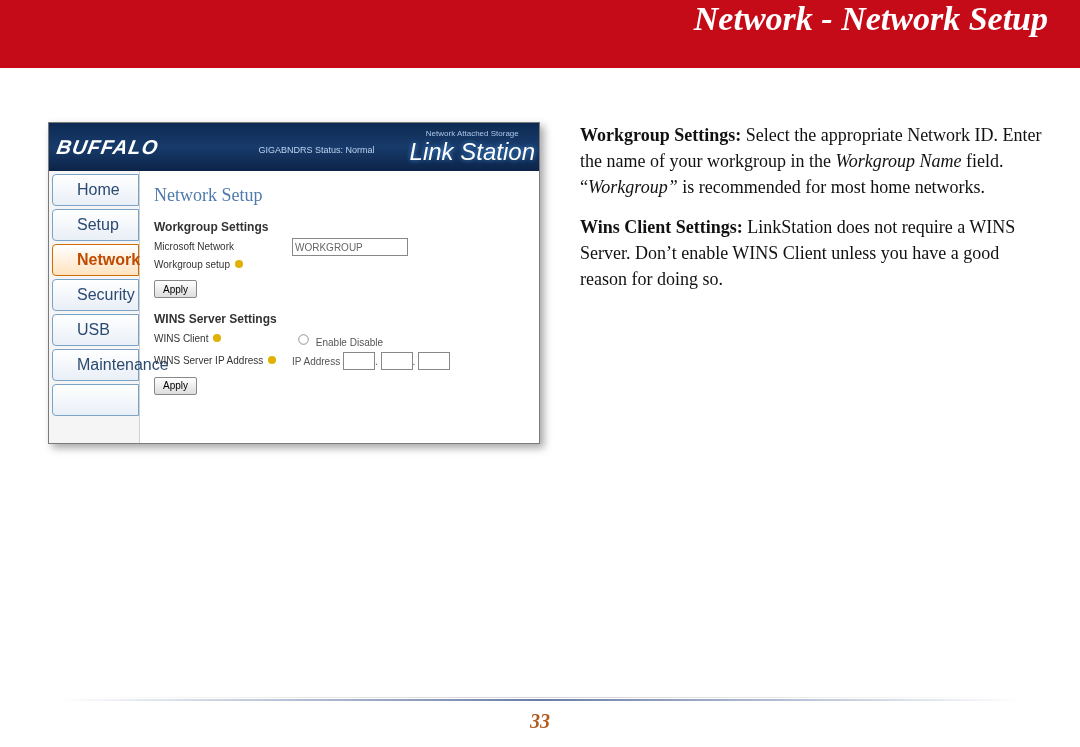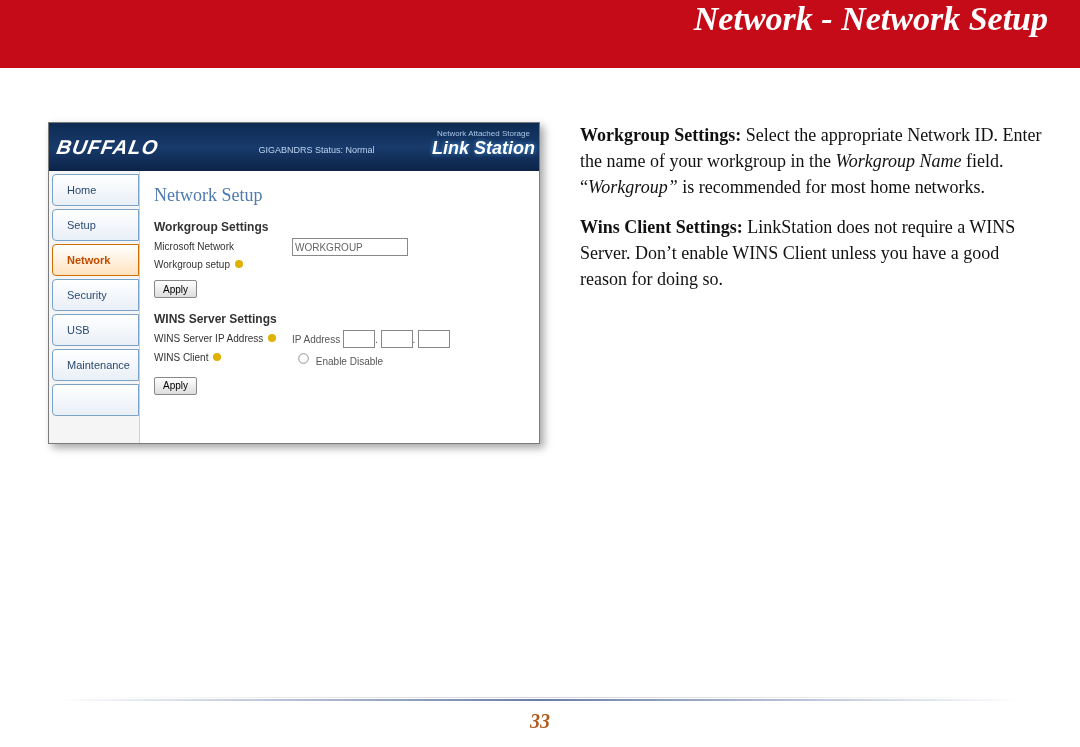--- a/index.html
+++ b/index.html
@@ -57,35 +57,35 @@
     font-weight:900; font-style:italic; font-size:20px; letter-spacing:1px;
     color:#fff; padding-left:8px;
     transform: skewX(-10deg);
   }
   .brand-stat { font-size:9px; color:#bcd3ef; margin-left:100px; margin-top:6px; }
   .linkstation {
     position:absolute; right:4px; top:6px; text-align:center;
   }
   .linkstation .small { font-size:8px; color:#a9c6e9; display:block; }
   .linkstation .big {
-    font-size:18px; font-weight:bold; font-style:italic; color:#fff;
+    font-size:24px; font-weight:normal; font-style:italic; color:#fff;
     text-shadow: 0 0 4px #4ca3ff, 0 0 2px #000;
     margin-top: 6px;
   }
 
   .shot-body {
     flex:1; display:flex; background:#fff;
   }
 
   
   .sidebar { width:90px; background:#f5f5f5; border-right:1px solid #d0d0d0; }
   .tab {
     height:30px; display:flex; align-items:center; justify-content:flex-start;
-    padding-left:14px;
-    font-size:11px;
+    padding-left:24px;
+    font-size:16px;
     border:1px solid #7aa3c7; border-radius:4px 0 0 4px;
     margin:3px 0 3px 3px; background:linear-gradient(#fff,#e9eff7);
     color:#2a4a70;
   }
   .tab.active {
     border-color:#d06c00; background:linear-gradient(#fff,#ffe3bf);
     color:#c04b00; font-weight:bold;
   }
 
   .panel {
@@ -165,40 +165,40 @@
             <span>Microsoft Network Workgroup setup</span>
             <span class="dot-y"></span>
           </span>
           <input class="tiny" style="width: 110px;" value="WORKGROUP">
         </div>
         <button class="apply">Apply</button>
 
         <div class="sect-head">WINS Server Settings</div>
         <div class="row">
           <span class="lbl">
+            <span>WINS Client</span>
+            <span class="dot-y"></span>
+          </span>
+          <span class="radio-text">
+            <input type="radio" style="transform: scale(0.8);"> 
+            <span>Enable  Disable</span>
+          </span>
+        </div>
+        <div class="row">
+          <span class="lbl">
             <span>WINS Server IP Address</span>
             <span class="dot-y"></span>
           </span>
           <span class="radio-text">
             <span>IP Address</span>
             <input class="tiny" style="width: 26px;">.
             <input class="tiny" style="width: 26px;">.
             <input class="tiny" style="width: 26px;">
           </span>
         </div>
-        <div class="row">
-          <span class="lbl">
-            <span>WINS Client</span>
-            <span class="dot-y"></span>
-          </span>
-          <span class="radio-text">
-            <input type="radio" style="transform: scale(0.8);"> 
-            <span>Enable  Disable</span>
-          </span>
-        </div>
         <button class="apply">Apply</button>
       </div>
     </div>
   </div>
 
   <div class="manual-text">
     <div class="para">
       <span class="b">Workgroup Settings:</span><span>  Select the appropriate Network ID.  Enter the name of your workgroup in the </span><span class="it">Workgroup Name</span><span> field. “</span><span class="it">Workgroup”</span><span> is recommended for most home networks.</span>
     </div>
     <div class="para">

